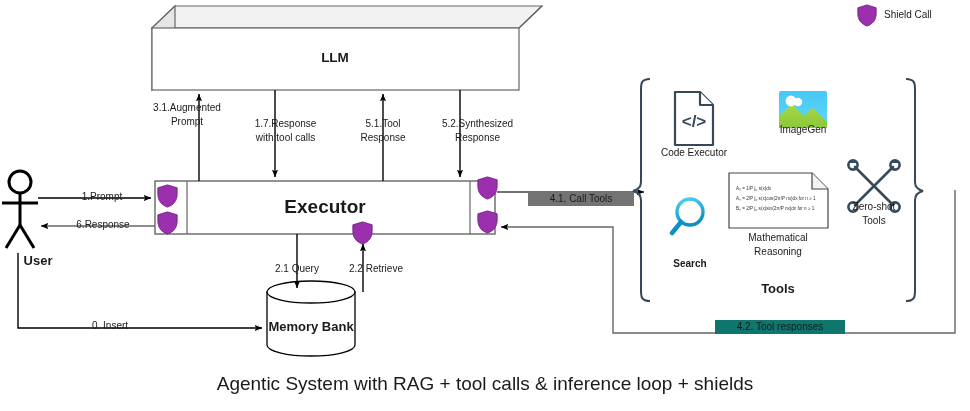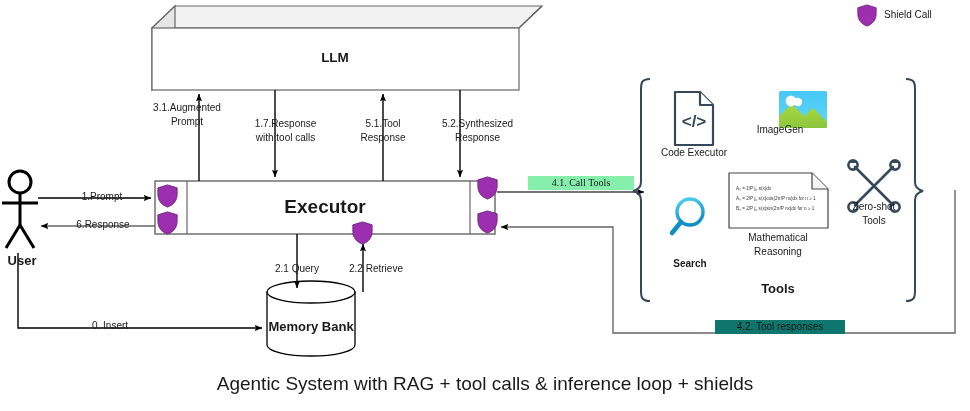--- a/index.html
+++ b/index.html
@@ -155,42 +155,42 @@
   <use href="#shieldSym" x="477" y="210" width="21" height="24"></use>
   <use href="#shieldSym" x="857" y="4" width="20" height="23"></use>
 </svg>
 
 <div class="lbl lbl-b" style="left:275px;top:51px;width:120px;font-size:13.5px;">LLM</div>
 
 <div class="lbl lbl-b" style="left:265px;top:200px;width:120px;font-size:19px;">Executor</div>
 
 <div class="lbl lbl-b" style="left:251px;top:320px;width:120px;font-size:13px;">Memory Bank</div>
 
-<div class="lbl lbl-b" style="left:0px;top:254px;width:44px;font-size:13px;">User</div>
+<div class="lbl lbl-b" style="left:0px;top:254px;width:44px;font-size:13px;padding-left:16px;">User</div>
 
 <div class="lbl lbl-b" style="left:725px;top:282px;width:106px;font-size:13px;">Tools</div>
 
 <div class="lbl" style="left:62px;top:190px;width:80px;">1.Prompt</div>
 <div class="lbl" style="left:60px;top:218px;width:86px;">6.Response</div>
 <div class="lbl" style="left:65px;top:319px;width:90px;">0. Insert</div>
 <div class="lbl" style="left:256px;top:262px;width:82px;">2.1 Query</div>
 <div class="lbl" style="left:330px;top:262px;width:92px;">2.2 Retrieve</div>
 <div class="lbl" style="left:139px;top:101px;width:96px;">3.1.Augmented
 Prompt</div>
 <div class="lbl" style="left:233px;top:117px;width:105px;">1.7.Response
 with tool calls</div>
 <div class="lbl" style="left:345px;top:117px;width:76px;">5.1.Tool
 Response</div>
 <div class="lbl" style="left:425px;top:117px;width:105px;">5.2.Synthesized
 Response</div>
-<div class="lbl" style="left:528px;top:176px;width:106px;background:#86efac;font-family:Liberation Serif, serif;">4.1. Call Tools</div>
+<div class="lbl" style="left:528px;top:192px;width:106px;background:#737373;">4.1. Call Tools</div>
 <div class="lbl" style="left:715px;top:320px;width:130px;background:#0f766e;">4.2. Tool responses</div>
 
 <div class="lbl" style="left:645px;top:146px;width:98px;">Code Executor</div>
-<div class="lbl" style="left:739px;top:123px;width:82px;text-align:center;">ImageGen</div>
+<div class="lbl" style="left:762px;top:123px;width:82px;text-align:center;">ImageGen</div>
 <div class="lbl" style="left:657px;top:257px;width:66px;font-weight:bold;">Search</div>
 <div class="lbl" style="left:726px;top:231px;width:104px;">Mathematical
 Reasoning</div>
 <div class="lbl" style="left:836px;top:200px;width:76px;">Zero-shot
 Tools</div>
 
 <div class="lbl" style="left:884px;top:8px;width:86px;text-align:left;">Shield Call</div>
 
 <div class="lbl" style="left:0px;top:377px;width:970px;font-size:19px;">Agentic System with RAG + tool calls &amp; inference loop + shields</div>
 

